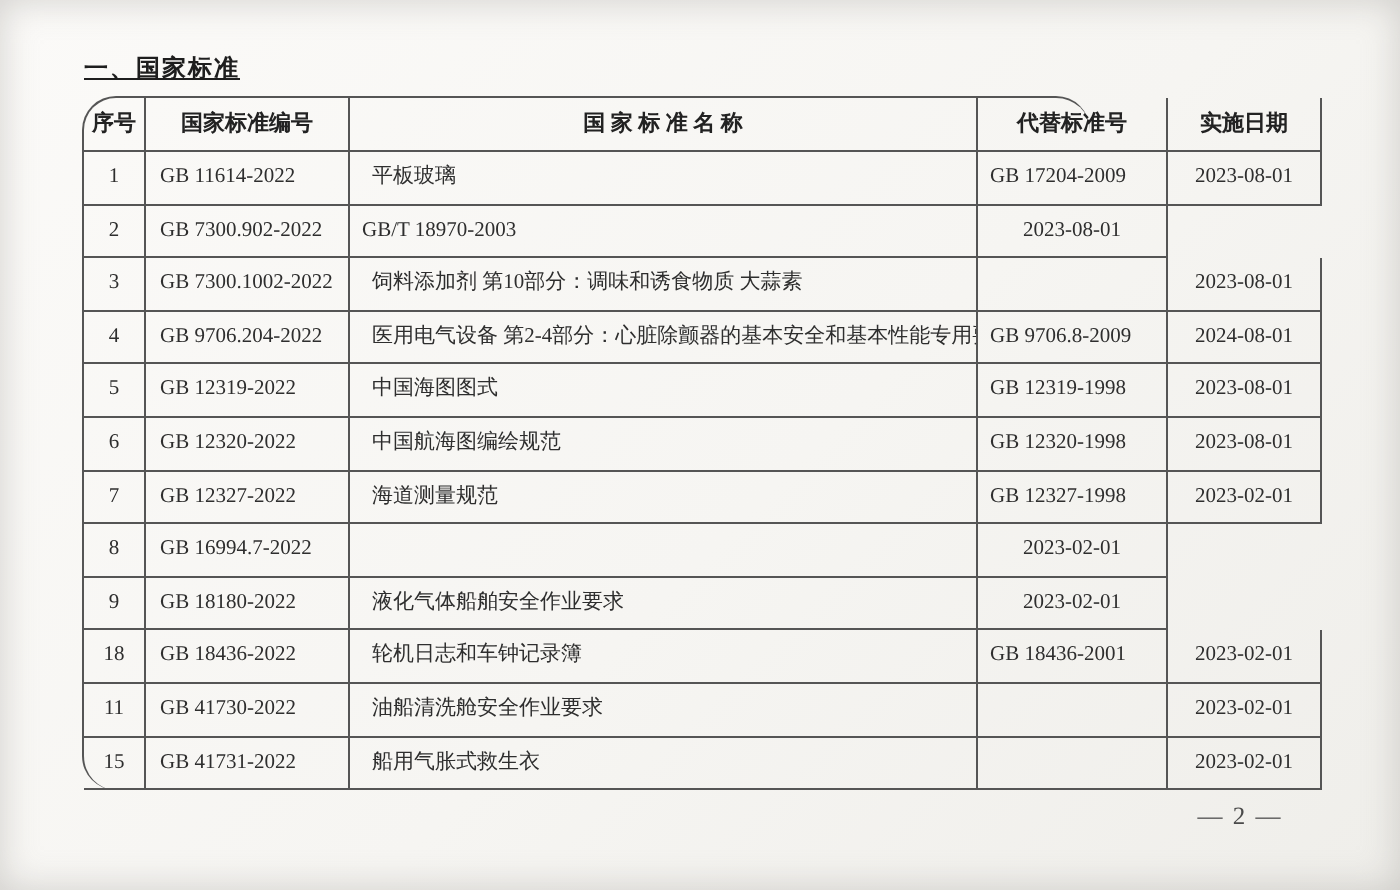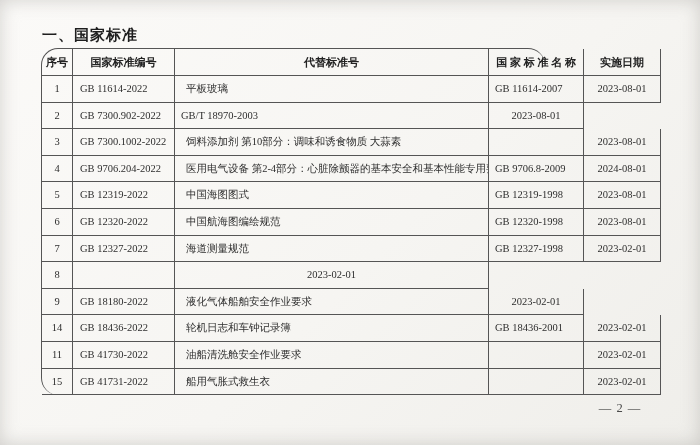--- a/index.html
+++ b/index.html
@@ -18,23 +18,24 @@
     inset: 0;
     background: linear-gradient(135deg, #fbfaf8 0%, #f6f5f2 55%, #efeeea 100%);
     box-shadow: inset 0 0 18px rgba(160,158,152,0.45);
   }
   .section-title {
     position: absolute;
     left: 42px;
     top: 26px;
     font-family: "Liberation Sans", "DejaVu Sans", sans-serif;
     font-weight: bold;
-    font-size: 15px;
+    font-size: 12px;
     letter-spacing: 1px;
     color: #1e1e1e;
+    text-decoration: underline;
   }
   .std-table {
     position: absolute;
     left: 41px;
     top: 48px;
     width: 504px;
     border-top: 1px solid #555;
     border-left: 1px solid #555;
     background: transparent;
     border-radius: 17px;
@@ -81,30 +82,30 @@
 <body>
 
 <div class="scan-page">
 
   <div class="section-title">一、国家标准</div>
 
   <div class="std-table">
     <div class="t-row header">
       <div class="t-cell cell-center">序号</div>
       <div class="t-cell cell-center">国家标准编号</div>
+      <div class="t-cell cell-center">国 家 标 准 名 称</div>
       <div class="t-cell cell-center">代替标准号</div>
-      <div class="t-cell cell-center">国 家 标 准 名 称</div>
       <div class="t-cell cell-center">实施日期</div>
     </div>
     <div id="table-body">
         <div class="t-row">
           <div class="t-cell cell-center">1</div>
           <div class="t-cell cell-code">GB 11614-2022</div>
           <div class="t-cell cell-name">平板玻璃</div>
-          <div class="t-cell cell-replaces">GB 11614-2007</div>
+          <div class="t-cell cell-replaces">GB 17204-2009</div>
           <div class="t-cell cell-center">2023-08-01</div>
         </div>
         <div class="t-row">
           <div class="t-cell cell-center">2</div>
           <div class="t-cell cell-code">GB 7300.902-2022</div>
           <div class="t-cell cell-replaces">GB/T 18970-2003</div>
           <div class="t-cell cell-center">2023-08-01</div>
         </div>
         <div class="t-row">
           <div class="t-cell cell-center">3</div>
@@ -136,31 +137,32 @@
         </div>
         <div class="t-row">
           <div class="t-cell cell-center">7</div>
           <div class="t-cell cell-code">GB 12327-2022</div>
           <div class="t-cell cell-name">海道测量规范</div>
           <div class="t-cell cell-replaces">GB 12327-1998</div>
           <div class="t-cell cell-center">2023-02-01</div>
         </div>
         <div class="t-row">
           <div class="t-cell cell-center">8</div>
+          <div class="t-cell cell-code">GB 16994.7-2022</div>
           <div class="t-cell cell-replaces"></div>
           <div class="t-cell cell-center">2023-02-01</div>
         </div>
         <div class="t-row">
           <div class="t-cell cell-center">9</div>
           <div class="t-cell cell-code">GB 18180-2022</div>
           <div class="t-cell cell-name">液化气体船舶安全作业要求</div>
           <div class="t-cell cell-center">2023-02-01</div>
         </div>
         <div class="t-row">
-          <div class="t-cell cell-center">14</div>
+          <div class="t-cell cell-center">18</div>
           <div class="t-cell cell-code">GB 18436-2022</div>
           <div class="t-cell cell-name">轮机日志和车钟记录簿</div>
           <div class="t-cell cell-replaces">GB 18436-2001</div>
           <div class="t-cell cell-center">2023-02-01</div>
         </div>
         <div class="t-row">
           <div class="t-cell cell-center">11</div>
           <div class="t-cell cell-code">GB 41730-2022</div>
           <div class="t-cell cell-name">油船清洗舱安全作业要求</div>
           <div class="t-cell cell-replaces"></div>

